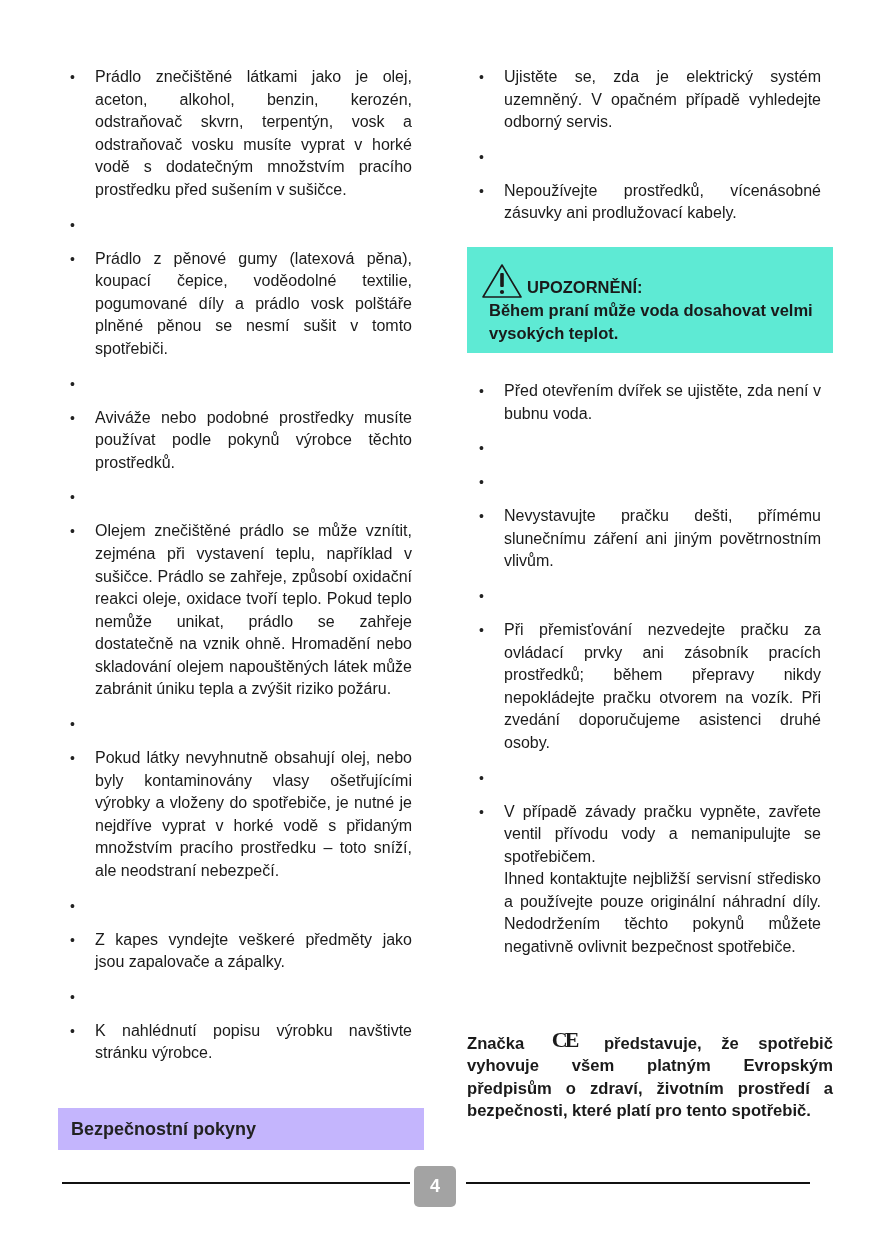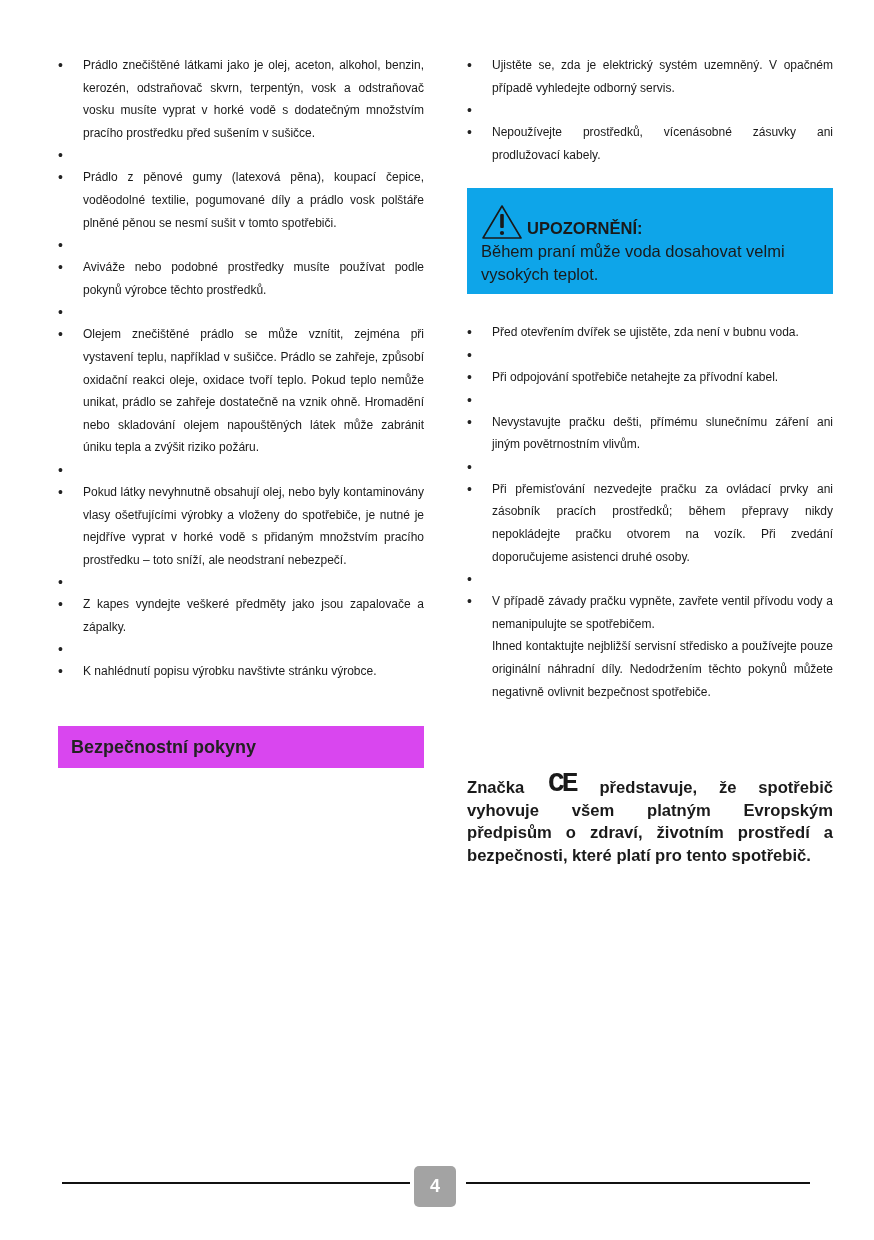--- a/index.html
+++ b/index.html
@@ -6,49 +6,49 @@
     body {
       width: 874px; height: 1240px; position: relative; overflow: hidden;
       font-family: "Liberation Sans", sans-serif; color: #1a1a1a;
     }
     .col { position: absolute; top: 54px; }
     .col-left { left: 58px; width: 366px; }
     .col-right { left: 467px; width: 366px; }
     ul.bullets { list-style: none; margin: 0; padding: 0; }
     ul.bullets li {
       position: relative; padding-left: 25px;
-      font-size: 12px; line-height: 22.6px;
-      text-align: justify; margin: 0;
+      font-size: 16px; line-height: 22.6px;
+      text-align: justify; margin: 12px;
     }
     ul.bullets li::before {
       content: "•"; position: absolute; left: 0; top: 0; font-size: 14px; color: #222;
     }
     .gap { height: 22px; }
 
     .section-heading {
-      background: #d946ef; height: 42px; line-height: 42px;
+      background: #c4b5fd; height: 42px; line-height: 42px;
       padding-left: 13px; font-weight: bold; font-size: 18px; color: #222;
       margin-top: 43px; margin-bottom: 16px;
     }
     .warning-box {
-      background: #0ea5e9; padding: 12px 12px 8px 14px; margin: 22px 0 27px 0;
+      background: #5eead4; padding: 12px 12px 8px 14px; margin: 22px 0 27px 0;
       width: 340px;
     }
     .warning-head { display: flex; align-items: flex-end; height: 40px; }
     .warning-head .warn-icon { width: 42px; height: 36px; margin-right: 4px; }
     .warning-title { font-weight: bold; font-size: 16.5px; padding-bottom: 2px; }
-    .warning-text { font-weight: normal; font-size: 16.5px; line-height: 23px; }
+    .warning-text { font-weight: bold; font-size: 16.5px; line-height: 23px; margin-left: 8px; }
 
     .ce-note {
       margin-top: 70px; font-weight: bold; font-size: 16.6px; line-height: 22.6px;
       text-align: justify; color: #1a1a1a;
     }
     .ce-mark {
-      display: inline-block; font-family: Liberation Mono, monospace; font-weight: bold;
-      font-size: 28px; line-height: 22px; vertical-align: 2px; margin: 0 2px; letter-spacing: -3px;
+      display: inline-block; font-family: Liberation Serif, serif; font-weight: bold;
+      font-size: 22px; line-height: 22px; vertical-align: 2px; margin: 0 8px; letter-spacing: -3px;
     }
     .extra-para { display: block; }
 
     .footer-line { position: absolute; top: 1182px; height: 2px; background: #111; }
     .footer-line.left { left: 62px; width: 348px; }
     .footer-line.right { left: 466px; width: 344px; }
     .page-badge {
       position: absolute; left: 414px; top: 1166px; width: 42px; height: 41px;
       background: #a3a3a3; border-radius: 5px; color: #ffffff; font-weight: bold;
       font-size: 18px; text-align: center; line-height: 41px;
@@ -93,21 +93,20 @@
         <circle cx="21" cy="29" r="2.1" fill="#1a1a1a"></circle>
       </svg>
       <span class="warning-title">UPOZORNĚNÍ:</span>
     </div>
     <div class="warning-text">Během praní může voda dosahovat velmi vysokých teplot.</div>
   </div>
 
   <ul class="bullets">
     <li>Před otevřením dvířek se ujistěte, zda není v bubnu voda.</li>
     <li class="gap"></li>
-    <li>Při odpojování spotřebiče netahejte za přívodní kabel.</li>
     <li class="gap"></li>
     <li>Nevystavujte pračku dešti, přímému slunečnímu záření ani jiným povětrnostním vlivům.</li>
     <li class="gap"></li>
     <li>Při přemisťování nezvedejte pračku za ovládací prvky ani zásobník pracích prostředků; během přepravy nikdy nepokládejte pračku otvorem na vozík. Při zvedání doporučujeme asistenci druhé osoby.</li>
     <li class="gap"></li>
     <li>
       <span>V případě závady pračku vypněte, zavřete ventil přívodu vody a nemanipulujte se spotřebičem.</span>
       <span class="extra-para">Ihned kontaktujte nejbližší servisní středisko a používejte pouze originální náhradní díly. Nedodržením těchto pokynů můžete negativně ovlivnit bezpečnost spotřebiče.</span>
     </li>
   </ul>

